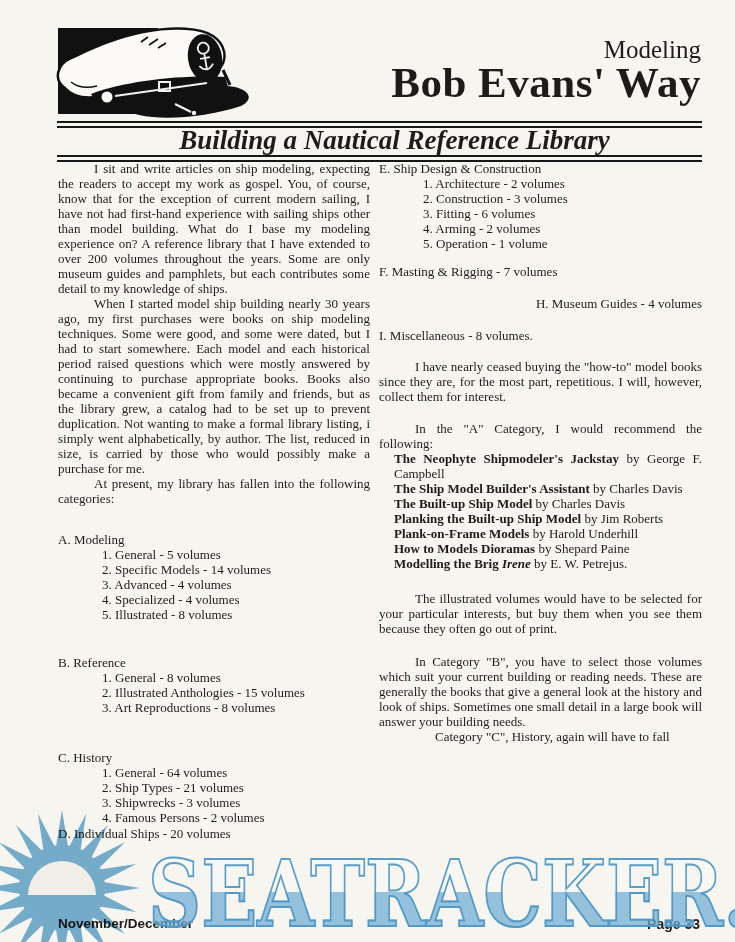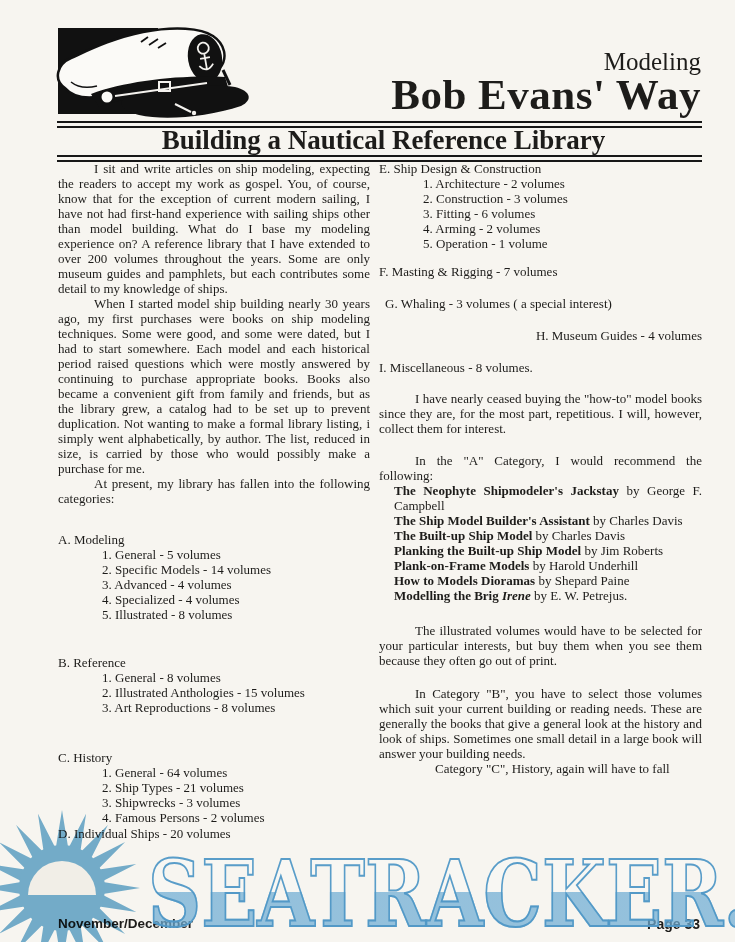--- a/index.html
+++ b/index.html
@@ -3,30 +3,30 @@
 <meta charset="utf-8">
 <style>
   html,body {margin:0; padding:0; background:#e8e6e1;}
   .page {
     position:relative; width:735px; height:942px; margin:0 auto;
     background:#f7f5f0; overflow:hidden;
     font-family:"Liberation Serif", serif; color:#1d1c1a;
   }
   
   .hat-wrap {position:absolute; left:55px; top:20px; width:212px; height:104px; z-index:3;}
-  .header-right {position:absolute; right:34px; top:48px; text-align:right; z-index:2;margin-left:30px;}
+  .header-right {position:absolute; right:34px; top:36px; text-align:right; z-index:2;margin-left:30px;}
   .kicker {font-size:25px; line-height:28px; font-weight:400;}
   .main-title {font-size:43px; line-height:38px; font-weight:700; letter-spacing:0.5px;}
   .drule {position:absolute; left:57px; width:645px; height:3px;
           border-top:2px solid #171717; border-bottom:2px solid #171717; z-index:1;}
   .drule-top {top:121px;}
   .drule-bottom {top:155px;}
   .subtitle {
-    position:absolute; left:61px; top:126px; width:645px; text-align:center;
-    font-size:27px; line-height:28px; font-weight:700; z-index:2;
+    position:absolute; left:72px; top:126px; width:645px; text-align:center;
+    font-size:27px; line-height:28px; font-weight:700; font-style:italic; z-index:2;
   }
   
   .col {position:absolute; top:161px; font-size:13px; line-height:15px; text-align:justify;}
   .col-left  {left:58px;  width:312px;}
   .col-right {left:379px; width:323px;}
   .p {margin:0; text-indent:36px;}
   .cat-label {text-align:left;}
   .cat-item  {padding-left:44px; text-align:left;}
   .cat-a {margin-top:26px;}
   .cat-b {margin-top:33px;}
@@ -144,21 +144,20 @@
     <div class="cat cat-e">
       <div class="cat-label">E. Ship Design &amp; Construction</div>
       <div class="cat-item">1. Architecture - 2 volumes</div>
       <div class="cat-item">2. Construction - 3 volumes</div>
       <div class="cat-item">3. Fitting - 6 volumes</div>
       <div class="cat-item">4. Arming - 2 volumes</div>
       <div class="cat-item">5. Operation - 1 volume</div>
     </div>
 
     <div class="cat-single m-f">F. Masting &amp; Rigging - 7 volumes</div>
-    <div class="cat-single m-g">G. Whaling - 3 volumes ( a special interest)</div>
     <div class="cat-single m-h">H. Museum Guides - 4 volumes</div>
     <div class="cat-single m-i">I. Miscellaneous - 8 volumes.</div>
 
     <p class="p m-p1">I have nearly ceased buying the "how-to" model books since they are, for the most part, repetitious. I will, however, collect them for interest.</p>
     <p class="p m-p2">In the "A" Category, I would recommend the following:</p>
 
     <div class="books">
       <div class="book"><span class="bt">The Neophyte Shipmodeler's Jackstay</span><span class="bi"></span><span> by George F. Campbell</span></div>
       <div class="book"><span class="bt">The Ship Model Builder's Assistant</span><span class="bi"></span><span> by Charles Davis</span></div>
       <div class="book"><span class="bt">The Built-up Ship Model</span><span class="bi"></span><span> by Charles Davis</span></div>

